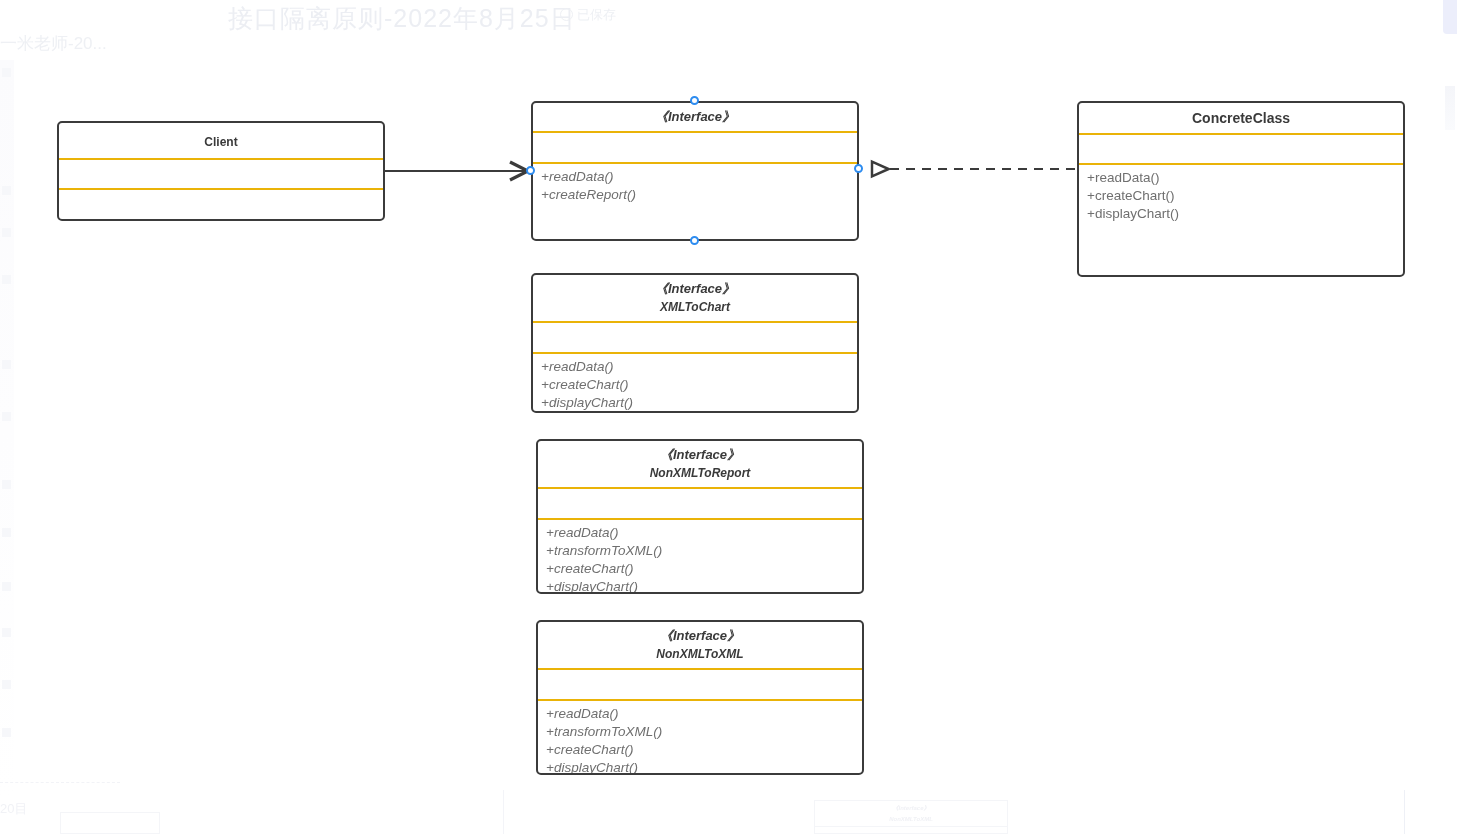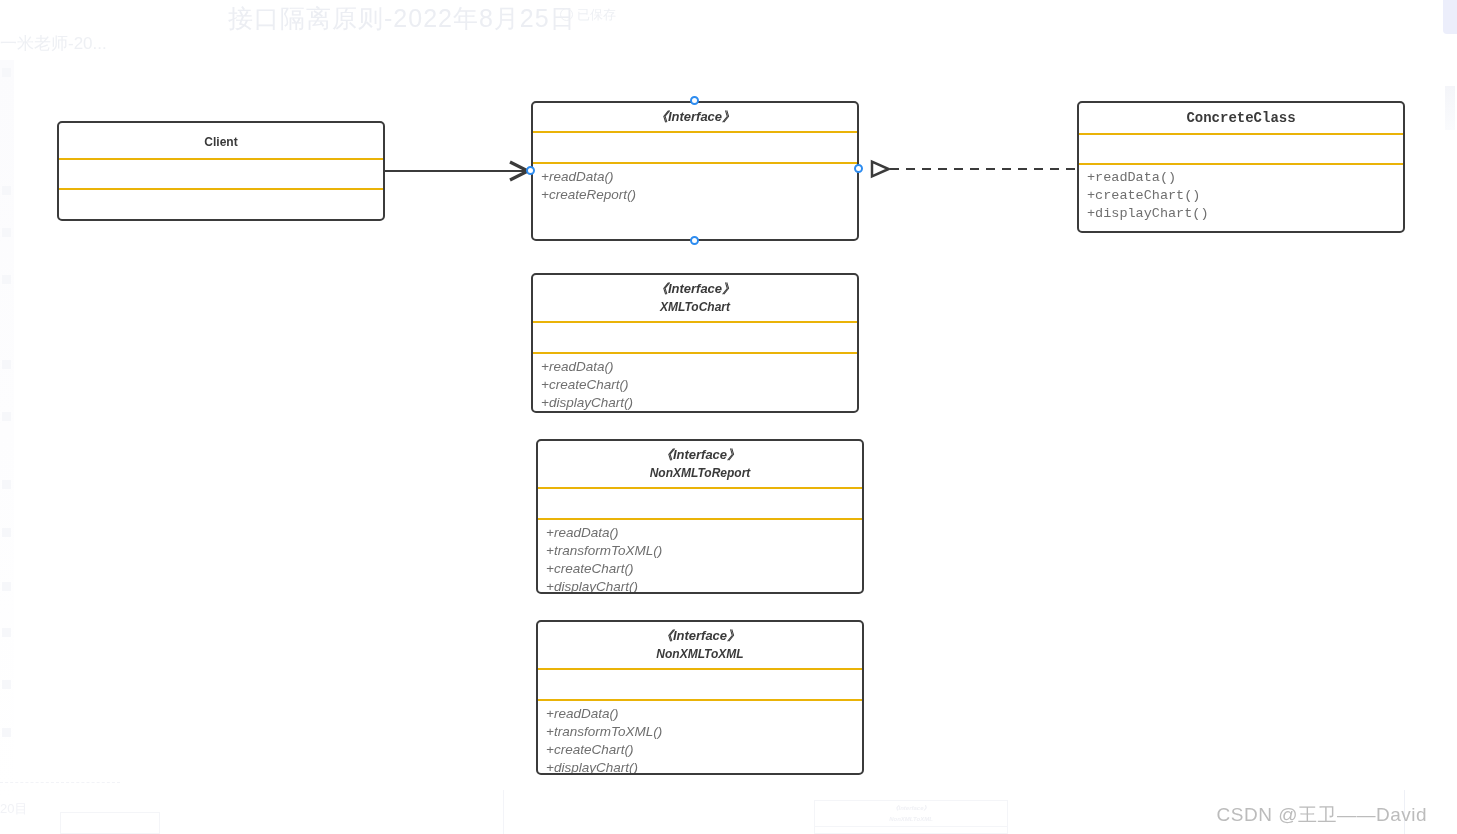--- a/index.html
+++ b/index.html
@@ -81,21 +81,21 @@
   
   #box-client        { left: 57px;   top: 121px; width: 328px; height: 100px; }
   #box-client .title { font-size: 14px; font-style: normal; line-height: 22px; padding-top:7px;}
   #box-client .attrs { height: 30px; }
   #box-client .ops   { height: 30px; }
 
   #box-xmltoreport   { left: 531px;  top: 101px; width: 328px; height: 140px; }
   #box-xmltochart    { left: 531px;  top: 273px; width: 328px; height: 140px; }
   #box-nonxmlreport  { left: 536px;  top: 439px; width: 328px; height: 155px; }
   #box-nonxmltoxml   { left: 536px;  top: 620px; width: 328px; height: 155px; }
-  #box-concrete      { left: 1077px; top: 101px; width: 328px; height: 132px; font-family: Liberation Mono, monospace; }
+  #box-concrete      { left: 1077px; top: 101px; width: 328px; height: 176px; }
 
   #box-xmltoreport .attrs, #box-xmltochart .attrs,
   #box-nonxmlreport .attrs, #box-nonxmltoxml .attrs { height: 31px; }
   #box-concrete .attrs { height: 30px; }
 
   
   svg#links { position: absolute; left: 0; top: 0; width: 1457px; height: 834px; }
 
   
   .handle {
@@ -236,14 +236,13 @@
     <div class="mh">《Interface》</div>
     <div class="mh">NonXMLToXML</div>
     <div class="mdiv"></div>
   </div>
   <div id="bl-ghost-a" class="ghost"></div>
   <div id="bl-ghost-b" class="ghost">20目</div>
   <div id="bl-ghost-c" class="ghost"></div>
   <div id="vrule-1"></div>
   <div id="vrule-2"></div>
 
-  <div id="watermark">CSDN @王卫——David</div>
 </div>
 
 </body></html>

